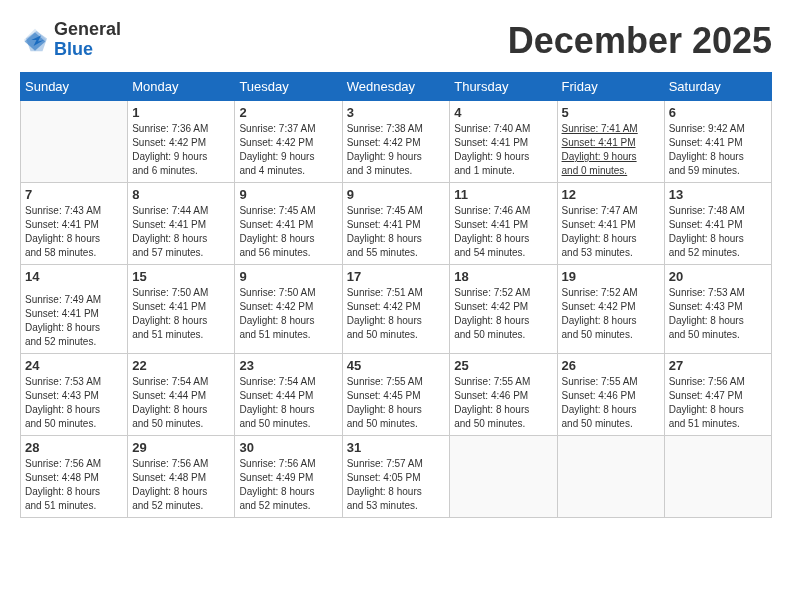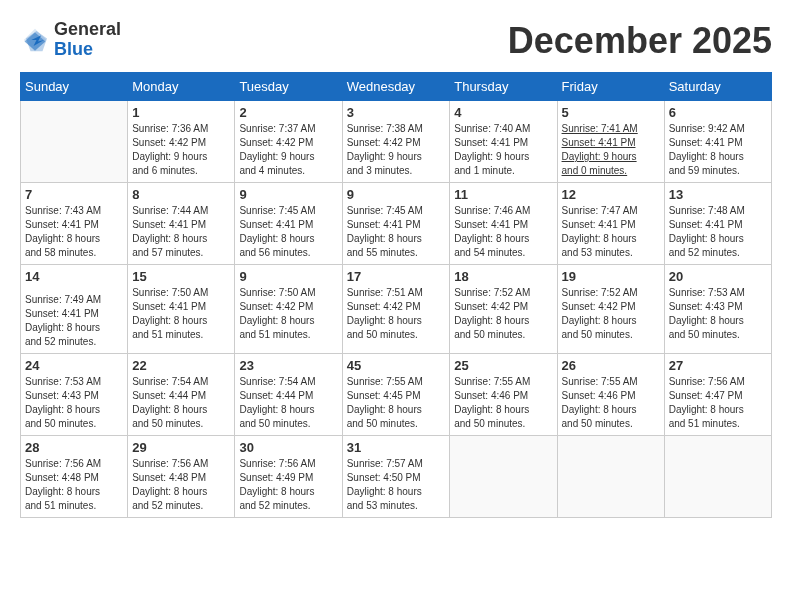--- a/index.html
+++ b/index.html
@@ -340,21 +340,21 @@
         <td>
           <div class="day-num">30</div>
           <div class="day-info" style="white-space: pre-line;">Sunrise: 7:56 AM
 Sunset: 4:49 PM
 Daylight: 8 hours
 and 52 minutes.</div>
         </td>
         <td>
           <div class="day-num">31</div>
           <div class="day-info" style="white-space: pre-line;">Sunrise: 7:57 AM
-Sunset: 4:50 PM
+Sunset: 4:05 PM
 Daylight: 8 hours
 and 53 minutes.</div>
         </td>
         <td class="empty"></td>
         <td class="empty"></td>
         <td class="empty"></td>
       </tr>
     </tbody>
 </table>
 

